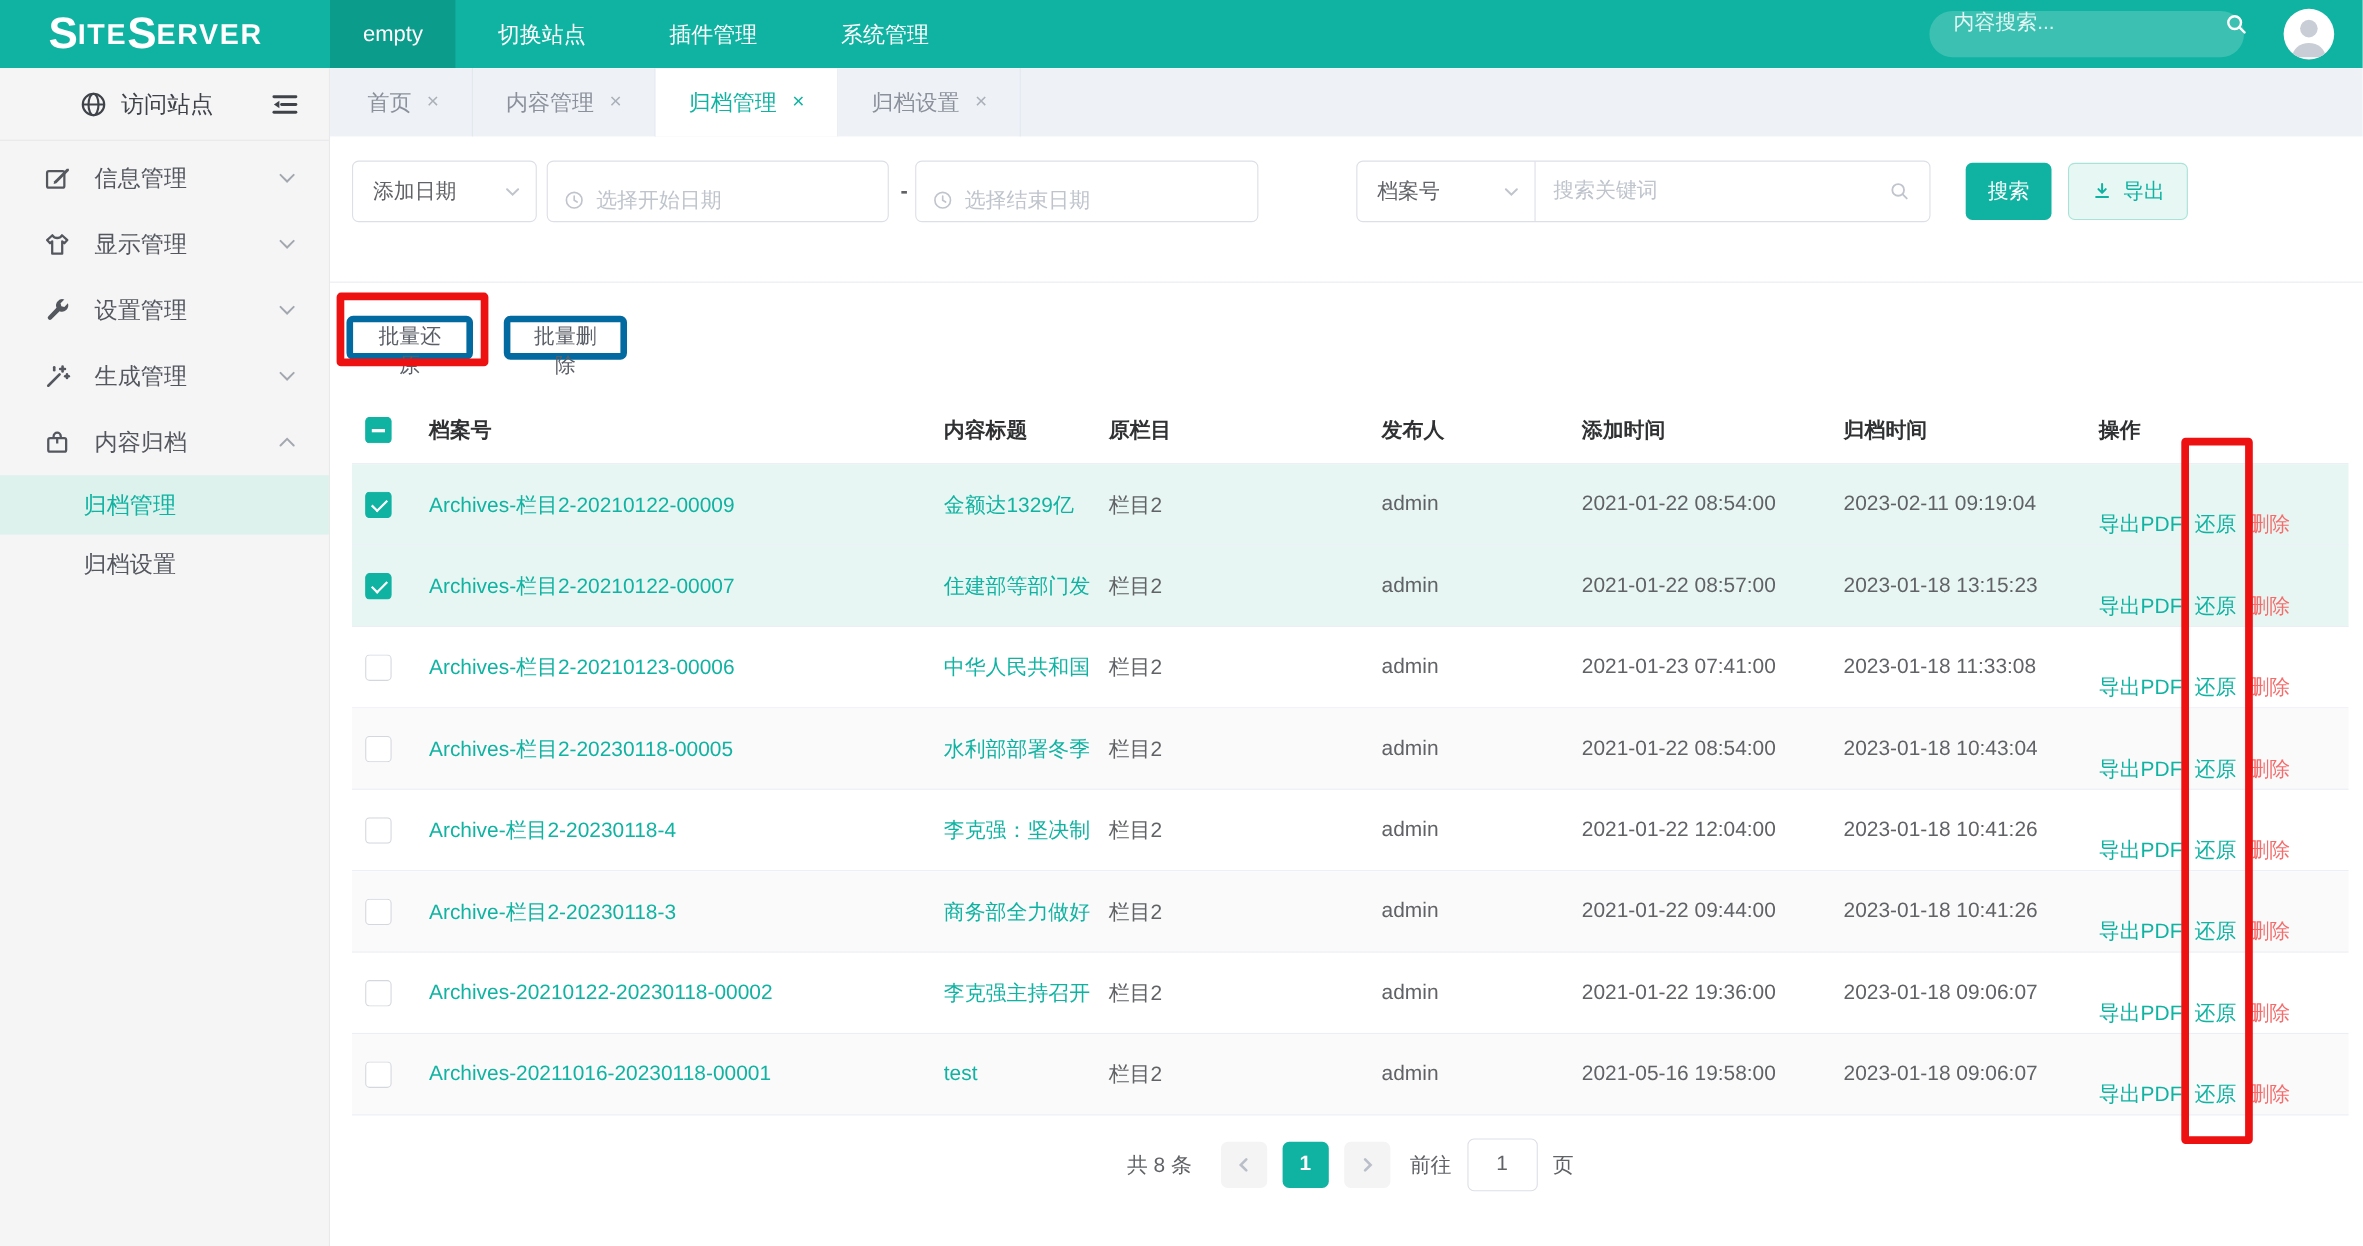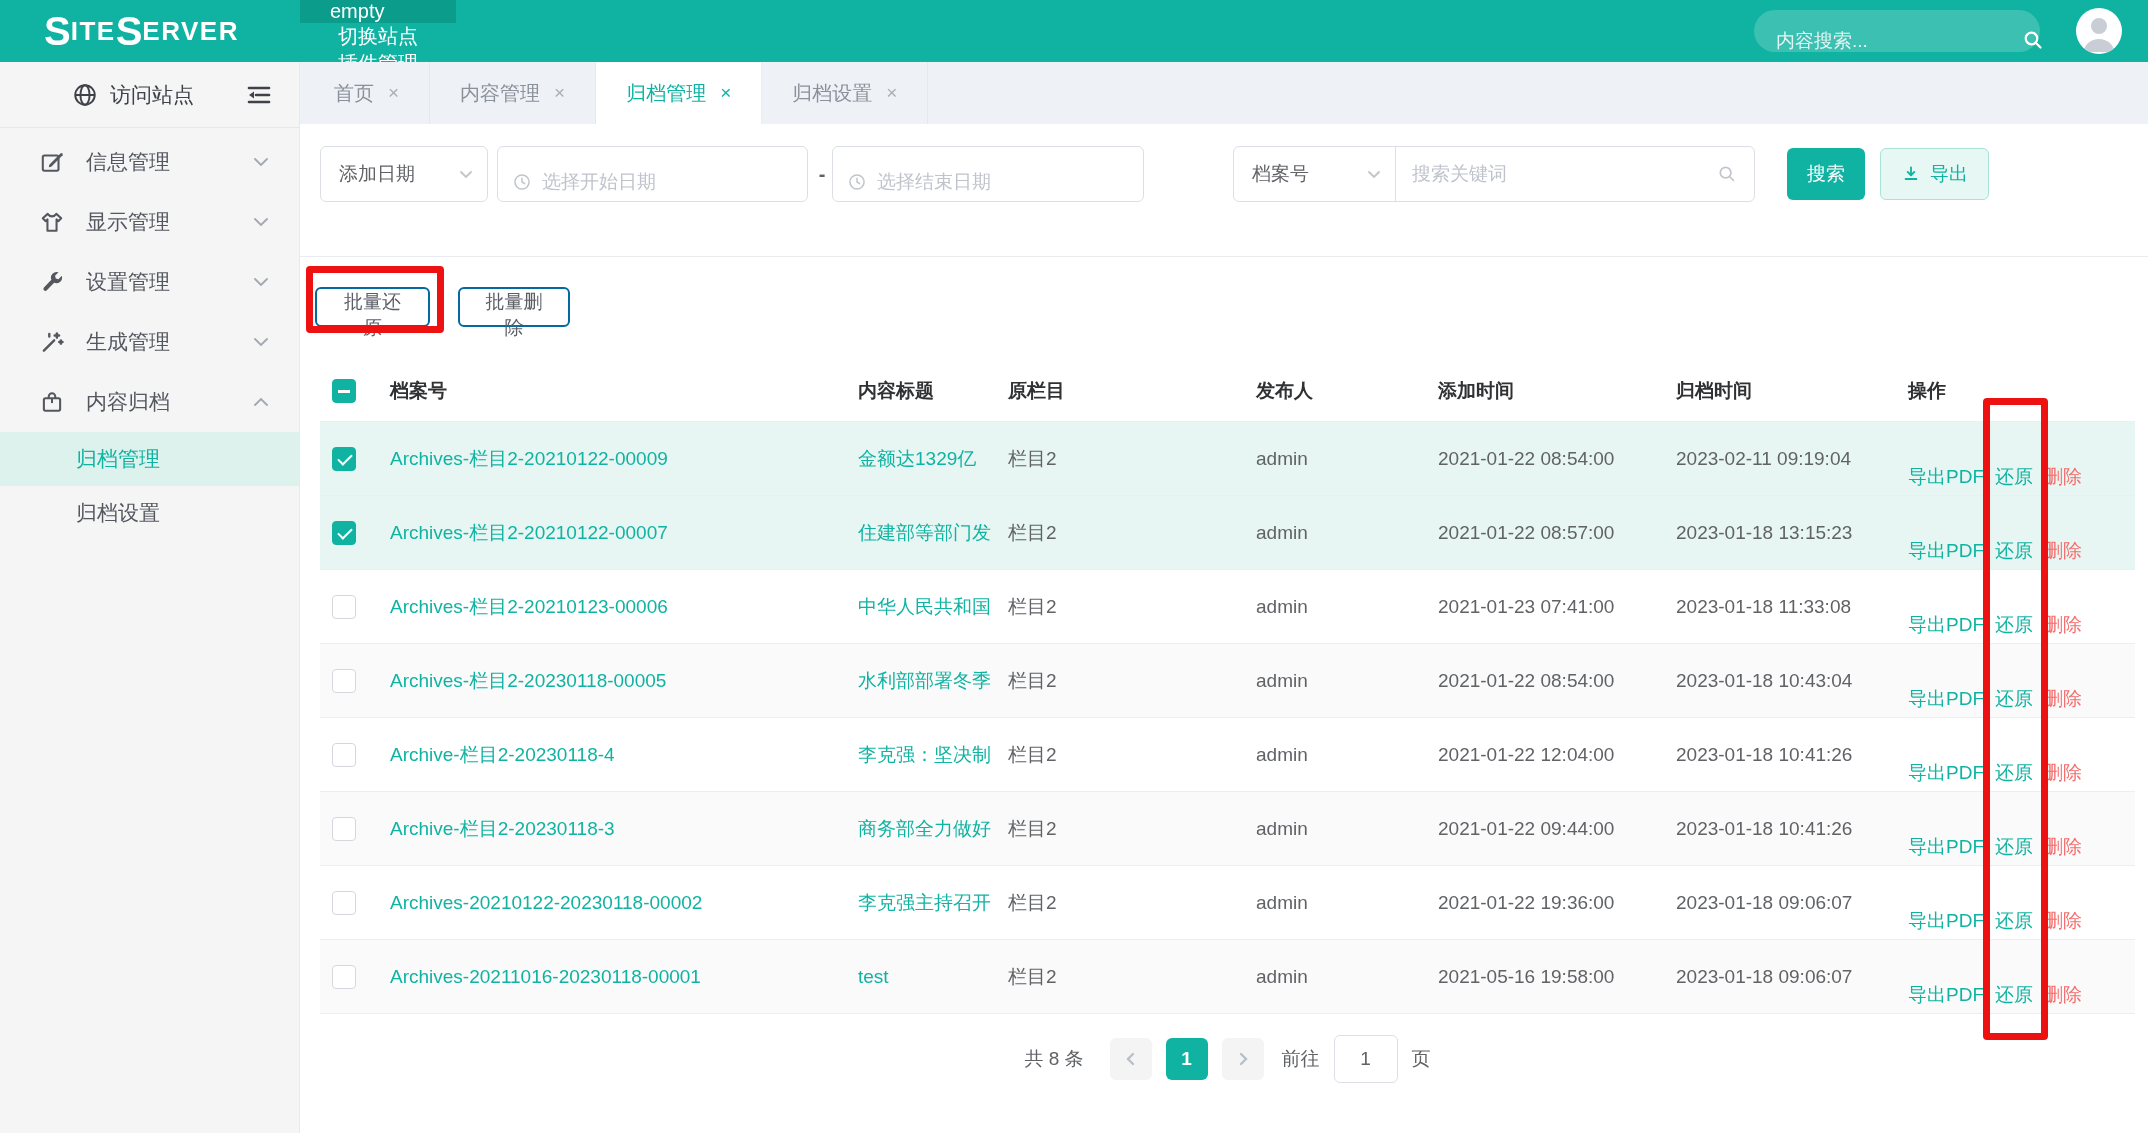--- a/index.html
+++ b/index.html
@@ -11,26 +11,26 @@
   }
   :root {
     --accent: #10b3a2; --accent-dark: #0c9c8c; --accent-light-bg: #e7f6f2;
     --danger: #f56c6c; --annotation: #ee1111;
   }
   
   .topnav { position:absolute; left:0; top:0; width:2148px; height:62px; background:var(--accent); display:flex; align-items:stretch; }
   .logo { width:300px; display:flex; align-items:center; padding-left:44px; color:#fff; font-weight:bold; white-space:nowrap; }
   .logo .big { font-size:40px; line-height:1; }
   .logo .small { font-size:26px; letter-spacing:1.5px; line-height:1; }
-  .nav-items { display:flex; align-items:stretch;flex-direction:column; }
+  .nav-items { display:flex; align-items:stretch; }
   .nav-item { display:flex; align-items:center; padding:0 38px; color:#fff; font-size:20px; cursor:pointer; }
   .nav-item.first { padding:0 30px; }
   .nav-item.active { background:var(--accent-dark); }
   .nav-right { margin-left:auto; display:flex; align-items:center; padding-right:26px; }
-  .nav-search { width:286px; height:42px; border-radius:21px; background:rgba(255,255,255,0.18); display:flex; align-items:flex-end; padding:0 16px 0 22px; }
+  .nav-search { width:286px; height:42px; border-radius:21px; background:rgba(255,255,255,0.18); display:flex; align-items:flex-start; padding:0 16px 0 22px; }
   .nav-search input { flex:1; background:transparent; border:none; outline:none; color:#fff; font-size:19px; font-family:inherit; }
   .nav-search input::placeholder { color:rgba(255,255,255,0.85); }
   .avatar { width:46px; height:46px; border-radius:50%; background:#fff; margin-left:36px; display:flex; align-items:center; justify-content:center; overflow:hidden; }
   
   .sidebar { position:absolute; left:0; top:62px; width:300px; height:1071px; background:#f5f5f6; border-right:1px solid #e9e9ea; }
   .visit-row { height:66px; display:flex; align-items:center; padding:0 24px 0 72px; border-bottom:1px solid #e8e8e9; color:#3f4349; font-size:21px; position:relative; }
   .visit-row .glabel { margin-left:12px; }
   .collapse-btn { position:absolute; right:26px; top:50%; transform:translateY(-50%); cursor:pointer; display:flex; }
   .menu { padding-top:4px; }
   .menu-item { height:60px; display:flex; align-items:center; padding:0 30px 0 38px; color:#54575e; font-size:21px; cursor:pointer; }
@@ -59,21 +59,21 @@
   .search-group { position:absolute; left:933px; top:0; width:522px; height:56px; border:1px solid #dcdfe6; border-radius:6px; display:flex; background:#fff; }
   .sel-field { width:162px; border-right:1px solid #dcdfe6; display:flex; align-items:center; padding:0 14px 0 18px; font-size:19px; color:#606266; cursor:pointer; }
   .sel-field .chev { margin-left:auto; }
   .kw-input { flex:1; display:flex; align-items:center; padding:0 16px; }
   .kw-input input { flex:1; border:none; outline:none; font-size:19px; color:#606266; font-family:Liberation Serif, serif; }
   .kw-input input::placeholder { color:#bfc4cc; }
   .btn-search { position:absolute; left:1487px; top:2px; width:78px; height:52px; background:var(--accent); color:#fff; font-size:19px; border:none; border-radius:6px; cursor:pointer; font-family:inherit; }
   .btn-export { position:absolute; left:1580px; top:2px; height:52px; padding:0 20px; background:#e7f7f4; border:1px solid #a9e3d8; color:var(--accent); font-size:19px; border-radius:6px; cursor:pointer; display:flex; align-items:center; gap:9px; font-family:inherit; }
   .divider { position:absolute; left:0; top:194px; width:1848px; height:1px; background:#e9ebef; }
   
-  .btn-plain { position:absolute; top:225px; height:40px; padding:0 20px; background:#fff; border:2px solid #0369a1; border-radius:6px; color:#5a5e66; font-size:19px; cursor:pointer; font-family:inherit; }
+  .btn-plain { position:absolute; top:225px; height:40px; padding:0 20px; background:#fff; border:6px solid #0369a1; border-radius:6px; color:#5a5e66; font-size:19px; cursor:pointer; font-family:inherit; }
   .btn-restore { left:15px; width:115px; }
   .btn-delete { left:158px; width:112px; }
   
   .table { position:absolute; left:20px; top:298px; width:1815px; }
   .thead, .trow { display:grid; grid-template-columns:62px 468px 150px 248px 182px 238px 232px 235px; align-items:center; border-bottom:1px solid #ebeef5; }
   .thead { height:62px; font-weight:bold; color:#303133; font-size:19px; }
   .trow { height:74px; font-size:19px; }
   .trow.stripe { background:#fafafa; }
   .trow.selected { background:var(--accent-light-bg); }
   .cell { padding:0 8px; overflow:hidden; white-space:nowrap; }

